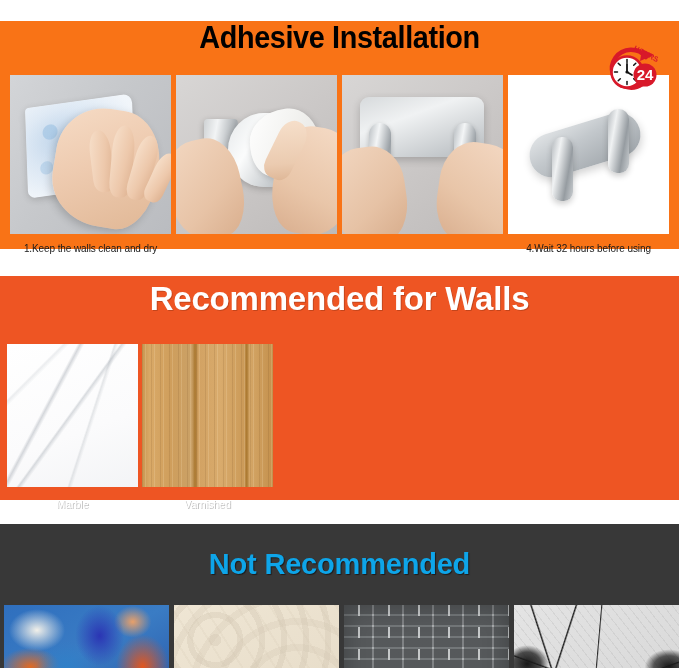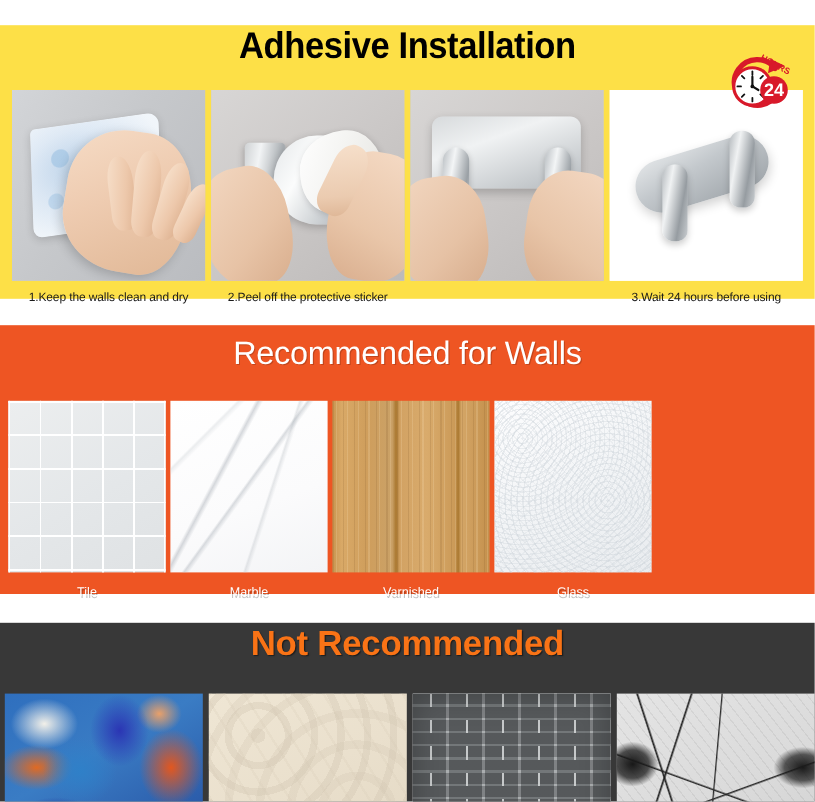--- a/index.html
+++ b/index.html
@@ -11,21 +11,21 @@
     font-family: "Liberation Sans", sans-serif;
     overflow: hidden;
     position: relative;
   }
 
   
   .install-section {
     position: relative;
     width: 679px;
     height: 228px;
-    background: #fde047;
+    background: #f97316;
     box-sizing: border-box;
   }
   .install-title {
     text-align: center;
     font-family: "Liberation Sans Narrow", "Liberation Sans", sans-serif;
     font-weight: bold;
     font-size: 31px;
     letter-spacing: -0.4px;
     color: #000000;
     line-height: 32px;
@@ -220,22 +220,22 @@
   .rec-section {
     width: 679px;
     height: 224px;
     background: #ee5523;
     box-sizing: border-box;
     position: relative;
   }
   .rec-title {
     text-align: center;
     font-family: "Liberation Sans Narrow", "Liberation Sans", sans-serif;
-    font-weight: normal;
-    font-size: 27px;
+    font-weight: bold;
+    font-size: 33px;
     color: #ffffff;
     padding-top: 6px;
     line-height: 34px;
     letter-spacing: -0.2px;
     text-shadow: 1px 1px 0 rgba(0,0,0,.18);
   }
   .swatch-row {
     display: flex;
     gap: 4px;
     padding: 0 7px;
@@ -306,22 +306,22 @@
     height: 216px;
     background: #383838;
     box-sizing: border-box;
     position: relative;
   }
   .not-title {
     text-align: center;
     font-family: "Liberation Sans Narrow", "Liberation Sans", sans-serif;
     font-weight: bold;
     font-size: 29px;
-    color: #f97316;
-    padding-top: 1px;
+    color: #0ea5e9;
+    padding-top: 23px;
     line-height: 34px;
     letter-spacing: -0.2px;
     text-shadow: 1px 1px 1px rgba(0,0,0,.5);
   }
   .bad-row {
     display: flex;
     gap: 5px;
     padding: 0 4px;
     box-sizing: border-box;
     margin-top: 2px;
@@ -447,66 +447,57 @@
     <div class="step step2">
       <div class="step-photo">
         <div class="ph-grey"></div>
         <div class="hook-body2"></div>
         <div class="disc2"></div>
         <div class="peel2"></div>
         <div class="hand2a"></div>
         <div class="hand2b"></div>
         <div class="thumb2"></div>
       </div>
-      <div class="step-caption">2.Peel off the protective sticker</div>
     </div>
 
     <div class="step step3">
       <div class="step-photo">
         <div class="ph-grey"></div>
         <div class="plate3"></div>
         <div class="peg3 left"></div>
         <div class="peg3 right"></div>
         <div class="hand3a"></div>
         <div class="hand3b"></div>
       </div>
     </div>
 
     <div class="step step4">
       <div class="step-photo">
         <div class="hero4"></div>
         <div class="hero-plate"></div>
         <div class="hero-peg p1"></div>
         <div class="hero-peg p2"></div>
       </div>
-      <div class="step-caption">3.Wait 24 hours before using</div>
+      <div class="step-caption">4.Wait 32 hours before using</div>
     </div>
 
   </div>
 </section>
 
 <section class="rec-section">
   <h2 class="rec-title">Recommended for Walls</h2>
 
   <div class="swatch-row">
-    <div class="swatch-cell">
-      <div class="swatch sw-tile"></div>
-      <div class="swatch-label">Tile</div>
-    </div>
     <div class="swatch-cell">
       <div class="swatch sw-marble"></div>
       <div class="swatch-label">Marble</div>
     </div>
     <div class="swatch-cell">
       <div class="swatch sw-wood"></div>
       <div class="swatch-label">Varnished</div>
-    </div>
-    <div class="swatch-cell">
-      <div class="swatch sw-glass"></div>
-      <div class="swatch-label">Glass</div>
     </div>
   </div>
 </section>
 
 <section class="not-section">
   <h2 class="not-title">Not Recommended</h2>
 
   <div class="bad-row">
     <div class="bad-cell">
       <div class="bad-swatch bs-paint"></div>

